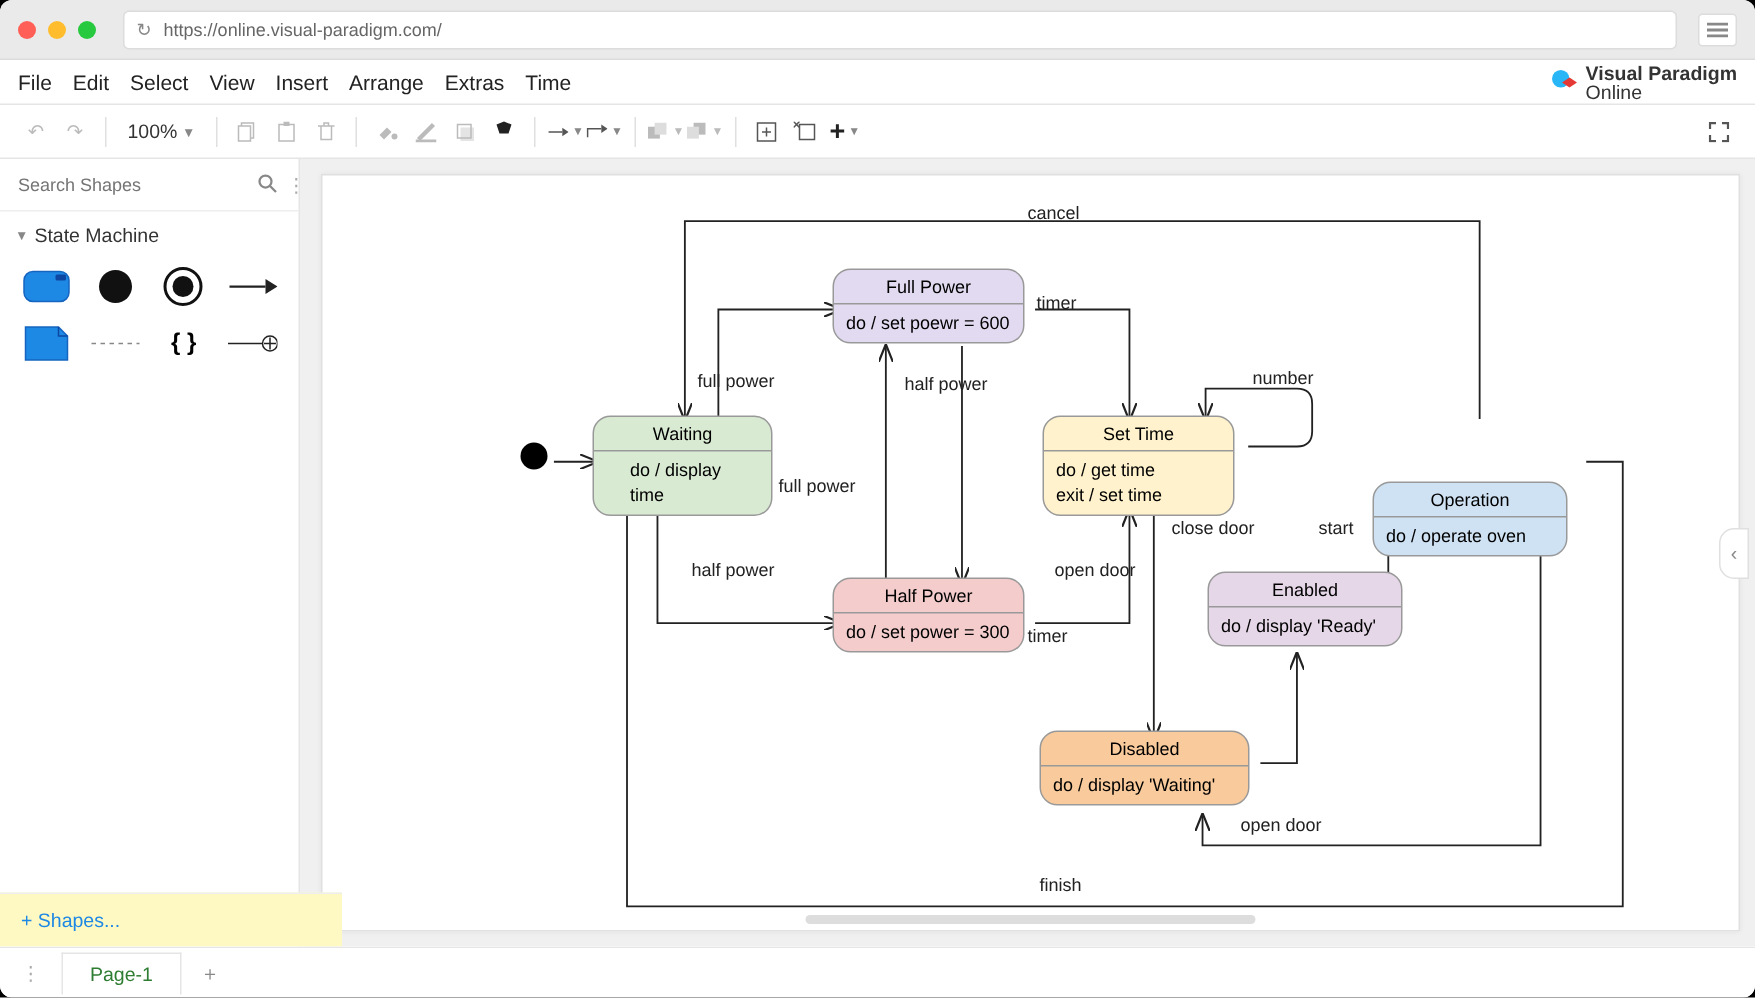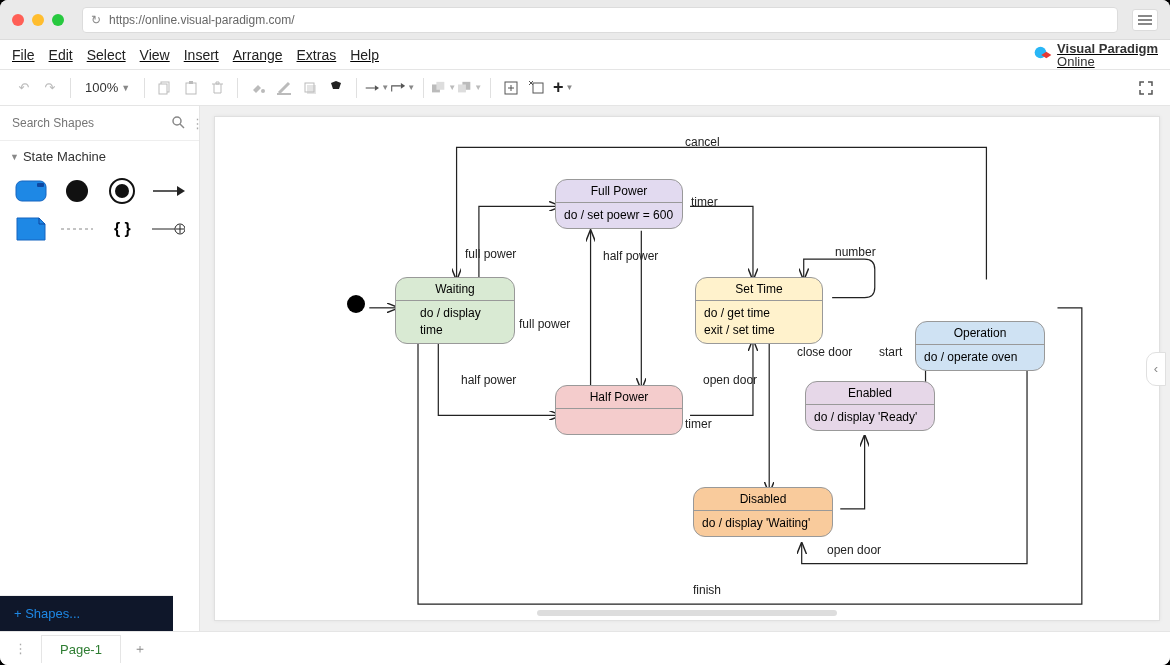--- a/index.html
+++ b/index.html
@@ -6,40 +6,40 @@
   body { font-family: Arial, Helvetica, sans-serif; font-size: 13px; background: #000; overflow: hidden; }
   .window { width: 1170px; height: 665px; margin: 0 auto; background: #f0f0f0; border-radius: 8px; display: flex; flex-direction: column; overflow: hidden; }
   
   .titlebar { height: 40px; background: #eaeaea; display: flex; align-items: center; padding: 0 12px; border-bottom: 1px solid #dcdcdc; }
   .traffic { display: flex; gap: 8px; margin-right: 18px; }
   .dot { width: 12px; height: 12px; border-radius: 50%; }
   .urlbar { flex: 1; background: #fff; height: 26px; border-radius: 4px; border: 1px solid #dcdcdc; display: flex; align-items: center; padding: 0 8px; color: #666; font-size: 12px; }
   .urlbar .reload { margin-right: 8px; color: #888; }
   .hamburger { width: 26px; height: 22px; margin-left: 14px; background: #fff; border: 1px solid #dcdcdc; border-radius: 3px; display: flex; align-items: center; justify-content: center; }
 
-  .menubar { height: 30px; background: #fff; border-bottom: 1px solid #e5e5e5; display: flex; align-items: center; padding: 0 12px; gap: 14px; text-decoration: underline; }
+  .menubar { height: 30px; background: #fff; border-bottom: 1px solid #e5e5e5; display: flex; align-items: center; padding: 0 12px; gap: 14px; }
   .menubar .item { color: #222; font-size: 14px; cursor: pointer; }
   .menubar .logo { margin-left: auto; display: flex; align-items: center; gap: 4px; font-size: 13px; color: #333; }
   .logo-icon { width: 20px; height: 20px; }
 
   .toolbar { height: 36px; background: #fff; border-bottom: 1px solid #e5e5e5; display: flex; align-items: center; padding: 0 12px; gap: 2px; }
   .tbtn { width: 24px; height: 24px; display: flex; align-items: center; justify-content: center; color: #555; cursor: pointer; }
   .tbtn.dim { color: #bbb; }
   .tsep { width: 1px; height: 20px; background: #e0e0e0; margin: 0 6px; }
   .zoom { color: #333; font-size: 13px; margin: 0 6px; display: flex; align-items: center; gap: 3px; }
   .toolbar .right { margin-left: auto; }
 
   .main { flex: 1; display: flex; background: #fff; position: relative; overflow: hidden; }
   .sidebar { width: 200px; border-right: 1px solid #e5e5e5; display: flex; flex-direction: column; }
   .searchbox { display: flex; align-items: center; padding: 6px 8px; border-bottom: 1px solid #eee; }
   .searchbox input { border: none; outline: none; flex: 1; font-size: 12px; padding: 4px; color: #a16207; }
   .group-header { padding: 8px 10px 4px; color: #333; font-size: 13px; display: flex; align-items: center; gap: 4px; }
   .shapes-grid { display: grid; grid-template-columns: repeat(4, 1fr); gap: 8px; padding: 8px 12px; }
   .shape { height: 30px; display: flex; align-items: center; justify-content: center; }
-  .shapes-btn { position: absolute; bottom: 0; left: 0; width: 173px; padding: 10px 14px; color: #1e88e5; font-size: 13px; border-top: 1px solid #eee; background: #0f172a; }
+  .shapes-btn { position: absolute; bottom: 0; left: 0; width: 228px; padding: 10px 14px; color: #1e88e5; font-size: 13px; border-top: 1px solid #eee; background: #fef9c3; }
 
   .canvas-wrap { flex: 1; position: relative; background: #f0f0f0; }
   .canvas { position: absolute; inset: 10px 10px 10px 14px; background: #fff; border: 1px solid #e0e0e0; box-shadow: 0 0 4px rgba(0,0,0,0.06); }
   .diagram { position: absolute; inset: 0; }
 
   .state { position: absolute; border: 1px solid #999; border-radius: 12px; overflow: hidden; font-size: 12px; }
   .state .title { text-align: center; padding: 4px 8px; border-bottom: 1px solid #999; font-weight: normal; }
   .state .body { padding: 4px 8px; line-height: 1.4; }
   .txt { position: absolute; font-size: 12px; color: #222; white-space: nowrap; }
   .initial { position: absolute; width: 18px; height: 18px; background: #000; border-radius: 50%; }
@@ -74,21 +74,21 @@
   </div>
 
   <div class="menubar">
     <span class="item">File</span>
     <span class="item">Edit</span>
     <span class="item">Select</span>
     <span class="item">View</span>
     <span class="item">Insert</span>
     <span class="item">Arrange</span>
     <span class="item">Extras</span>
-    <span class="item">Help</span>
+    <span class="item">Time</span>
     <div class="logo">
       <svg class="logo-icon" viewBox="0 0 24 24">
         <circle cx="9" cy="9" r="7" fill="#29b6f6"></circle>
         <path d="M10 12 l6 -4 l6 4 l-6 4 z" fill="#e53935"></path>
       </svg>
       <div style="line-height:1.0">
         <div style="font-weight:bold">Visual Paradigm</div>
         <div>Online</div>
       </div>
     </div>
@@ -304,20 +304,21 @@
             <div class="state" style="left: 180px; top: 160px; width: 120px; min-height: 52px; background: rgb(217, 234, 211);">
               <div class="title">Waiting</div>
               <div class="body" style="white-space: pre-line; margin-left: 16px;">do / display time</div>
             </div>
             <div class="state" style="left: 340px; top: 62px; width: 128px; min-height: 50px; background: rgb(226, 218, 240);">
               <div class="title">Full Power</div>
               <div class="body" style="white-space: pre-line;">do / set poewr = 600</div>
             </div>
             <div class="state" style="left: 340px; top: 268px; width: 128px; min-height: 50px; background: rgb(244, 204, 204);">
               <div class="title">Half Power</div>
+              <div class="body" style="white-space: pre-line;">do / set power = 300</div>
             </div>
             <div class="state" style="left: 480px; top: 160px; width: 128px; min-height: 60px; background: rgb(255, 242, 204);">
               <div class="title">Set Time</div>
               <div class="body" style="white-space: pre-line;">do / get time
 exit / set time</div>
             </div>
             <div class="state" style="left: 590px; top: 264px; width: 130px; min-height: 50px; background: rgb(230, 215, 232);">
               <div class="title">Enabled</div>
               <div class="body" style="white-space: pre-line;">do / display 'Ready'</div>
             </div>
@@ -333,21 +334,21 @@
         <div id="labels-layer">
             <div class="txt" style="left: 470px; top: 18px;">cancel</div>
             <div class="txt" style="left: 250px; top: 130px;">full power</div>
             <div class="txt" style="left: 304px; top: 200px;">full power</div>
             <div class="txt" style="left: 388px; top: 132px;">half power</div>
             <div class="txt" style="left: 246px; top: 256px;">half power</div>
             <div class="txt" style="left: 476px; top: 78px;">timer</div>
             <div class="txt" style="left: 470px; top: 300px;">timer</div>
             <div class="txt" style="left: 576px; top: 128px; padding-left: 44px;">number</div>
             <div class="txt" style="left: 488px; top: 256px;">open door</div>
-            <div class="txt" style="left: 582px; top: 228px;">close door</div>
+            <div class="txt" style="left: 566px; top: 228px;">close door</div>
             <div class="txt" style="left: 664px; top: 228px;">start</div>
             <div class="txt" style="left: 612px; top: 426px;">open door</div>
             <div class="txt" style="left: 478px; top: 466px;">finish</div>
           </div>
 
         <div class="scroll-h"></div>
       </div>
       <div class="dropdown-caret">‹</div>
     </div>
 

